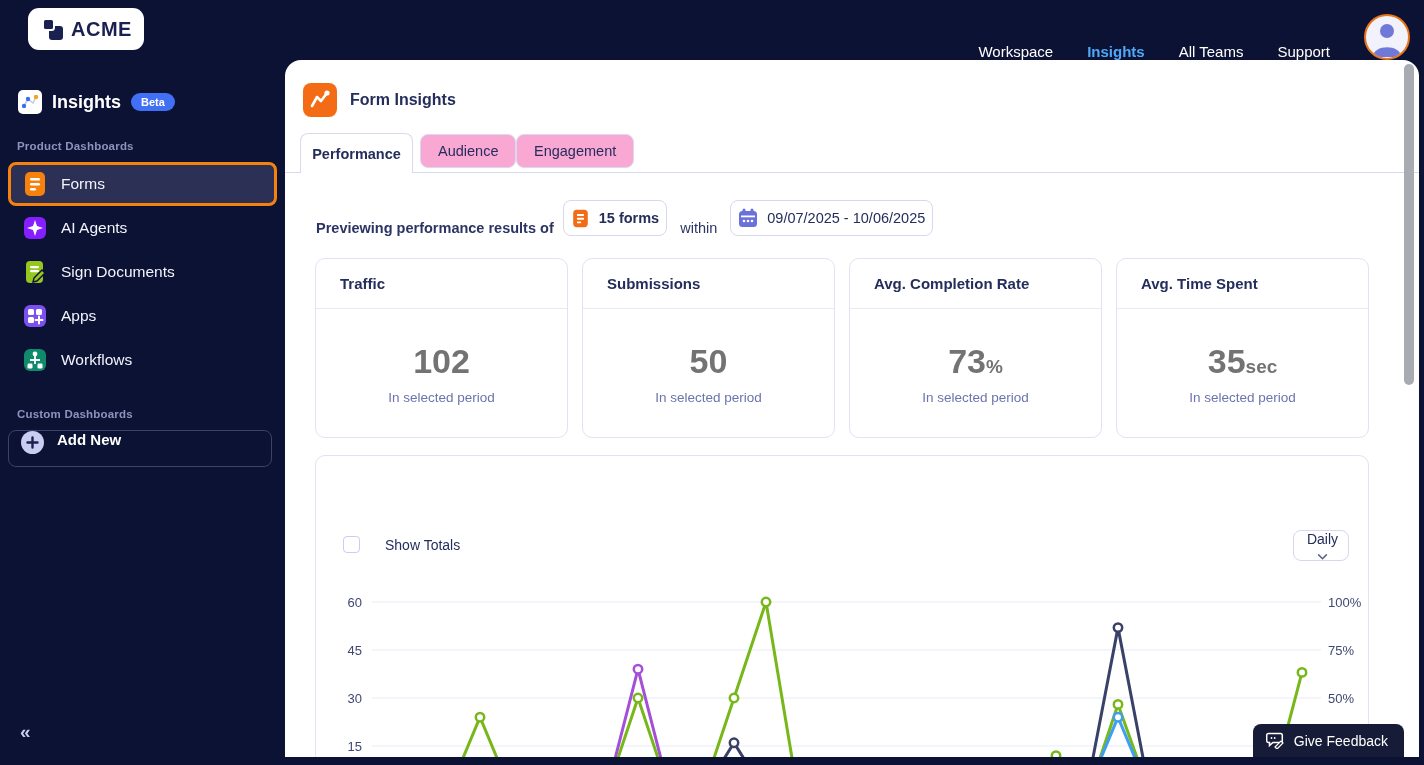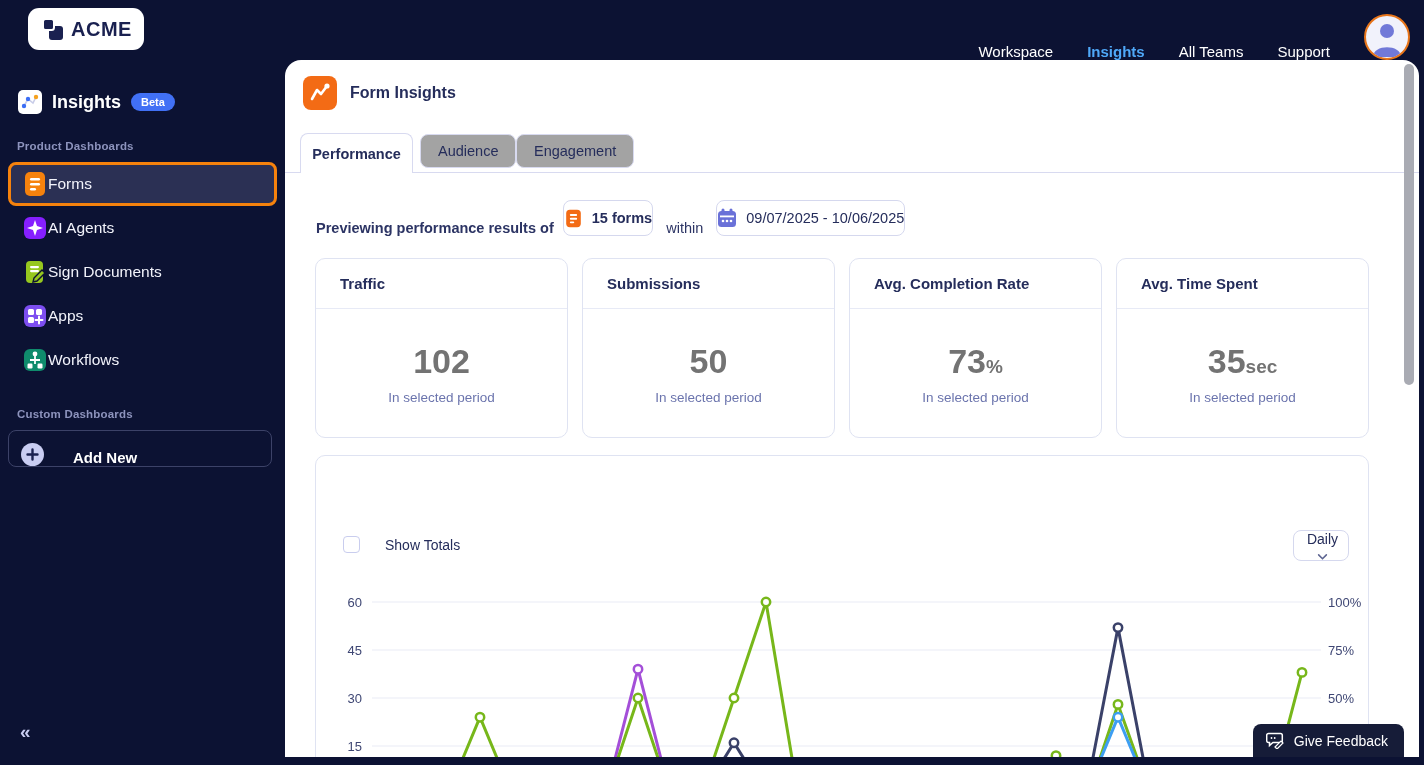--- a/index.html
+++ b/index.html
@@ -38,70 +38,70 @@
   .sb-title { color:#ffffff; font-size:18px; font-weight:700; }
   .beta-badge {
     background:#4170f5; color:#fff; font-size:11px; font-weight:700;
     border-radius:10px; padding:3px 10px;text-align:right;
   }
   .sb-section-label {
     color:#8d93bd; font-size:11.5px; font-weight:700; letter-spacing:.2px;
     padding:26px 0 10px 17px;
   }
   .sb-item {
-    display:flex; align-items:center; 
+    display:flex; align-items:center; gap:13px;
     height:44px; margin:0 8px; padding-left:14px;
     border-radius:8px; cursor:pointer;
   }
   .sb-item.active {
     background:#2b3054; border:3px solid #f6820d; padding-left:11px;
   }
   .sb-item-label { color:#f2f3fb; font-size:15.5px; }
   .tile { border-radius:6px; display:block; }
   .add-new-btn {
-    display:flex; align-items:flex-end; gap:29px;
+    display:flex; align-items:flex-start; gap:13px;
     margin:0 13px 0 8px; height:37px; padding-left:12px;
     border:1px solid #3c4268; border-radius:8px; cursor:pointer; background:transparent;
   }
   .add-new-label { color:#ffffff; font-size:15px; font-weight:700; }
   .collapse-btn {
     position:absolute; left:20px; bottom:22px;
     color:#c9cdf2; font-size:19px; font-weight:700; cursor:pointer;
   }
   
   .main {
     position:absolute; left:285px; top:60px; width:1134px; height:697px;
     background:#ffffff; border-radius:16px 16px 0 0; overflow:hidden;
   }
-  .fi-header { position:absolute; left:18px; top:16px; display:flex; align-items:center; gap:13px; }
+  .fi-header { position:absolute; left:18px; top:23px; display:flex; align-items:center; gap:13px; }
   .fi-title { font-size:16px; font-weight:700; color:#252d5b; }
   .tab-divider { position:absolute; left:0; right:0; top:112px; height:1px; background:#d8daf0; }
   .tab {
     position:absolute; display:flex; align-items:center; justify-content:center;
     font-size:14.5px; color:#252d5b; cursor:pointer;
   }
   .tab.active {
     left:15px; top:73px; width:113px; height:40px; z-index:2;
     background:#ffffff; border:1px solid #d8daf0; border-bottom:none;
     border-radius:8px 8px 0 0; font-weight:700;
   }
   .tab.inactive {
     top:74px; height:33px; padding:16px 17px;
-    background:#a3a3a3; border:1px solid #d8daf0; border-radius:8px; font-weight:500;
+    background:#f9a8d4; border:1px solid #d8daf0; border-radius:8px; font-weight:500;
   }
   .tab.t2 { left:135px; }
   .tab.t3 { left:231px; }
   .filter-row {
     position:absolute; left:31px; top:140px; height:36px;
     display:flex; align-items:flex-end; font-size:14.5px; color:#2c3464;
   }
   .filter-text { font-weight:600; }
   .filter-text b { font-weight:700; }
   .pill-btn {
-    display:flex; align-items:center; gap:9px; height:36px; padding:0 0;
+    display:flex; align-items:center; gap:9px; height:36px; padding:0 7px;
     border:1px solid #d5d8ee; border-radius:8px; background:#fff; cursor:pointer;
     font-size:14.5px; color:#252d5b;
   }
   .pill-btn.forms { margin-left:9px; font-weight:700; }
   .within { margin:0 13px 0 13px; }
   
   .stats-row { position:absolute; left:30px; top:198px; display:flex; gap:14px; }
   .stat-card {
     width:253px; height:180px; background:#fff;
     border:1px solid #dfe3f2; border-radius:10px; overflow:hidden;

